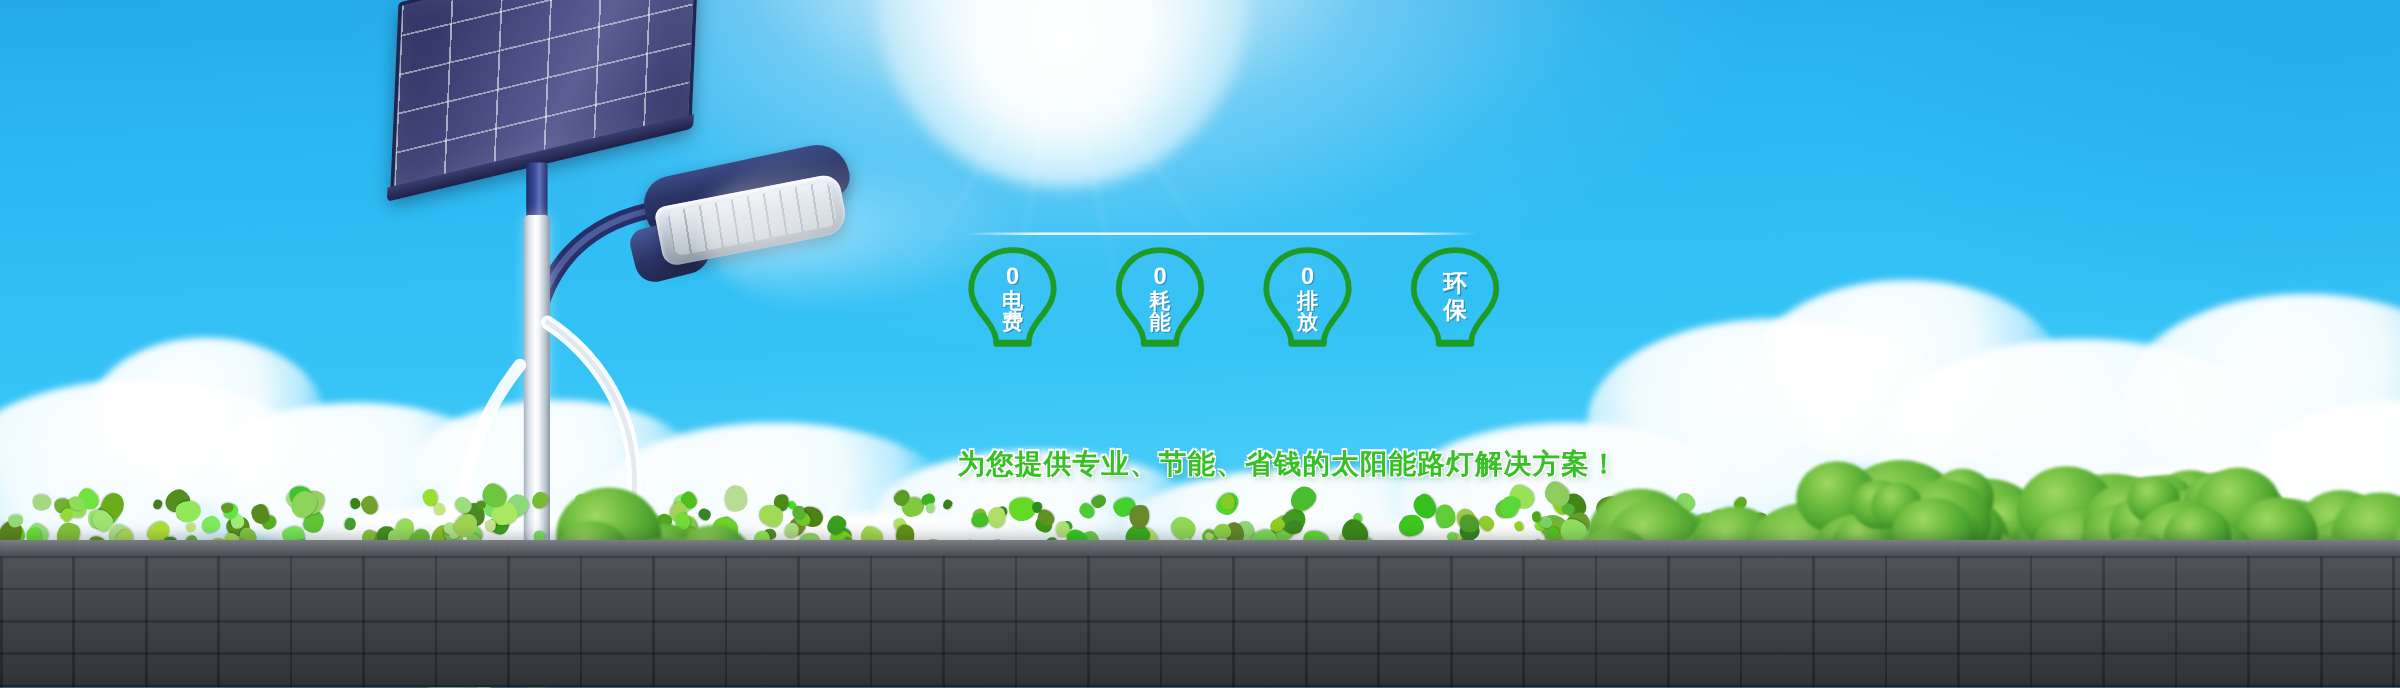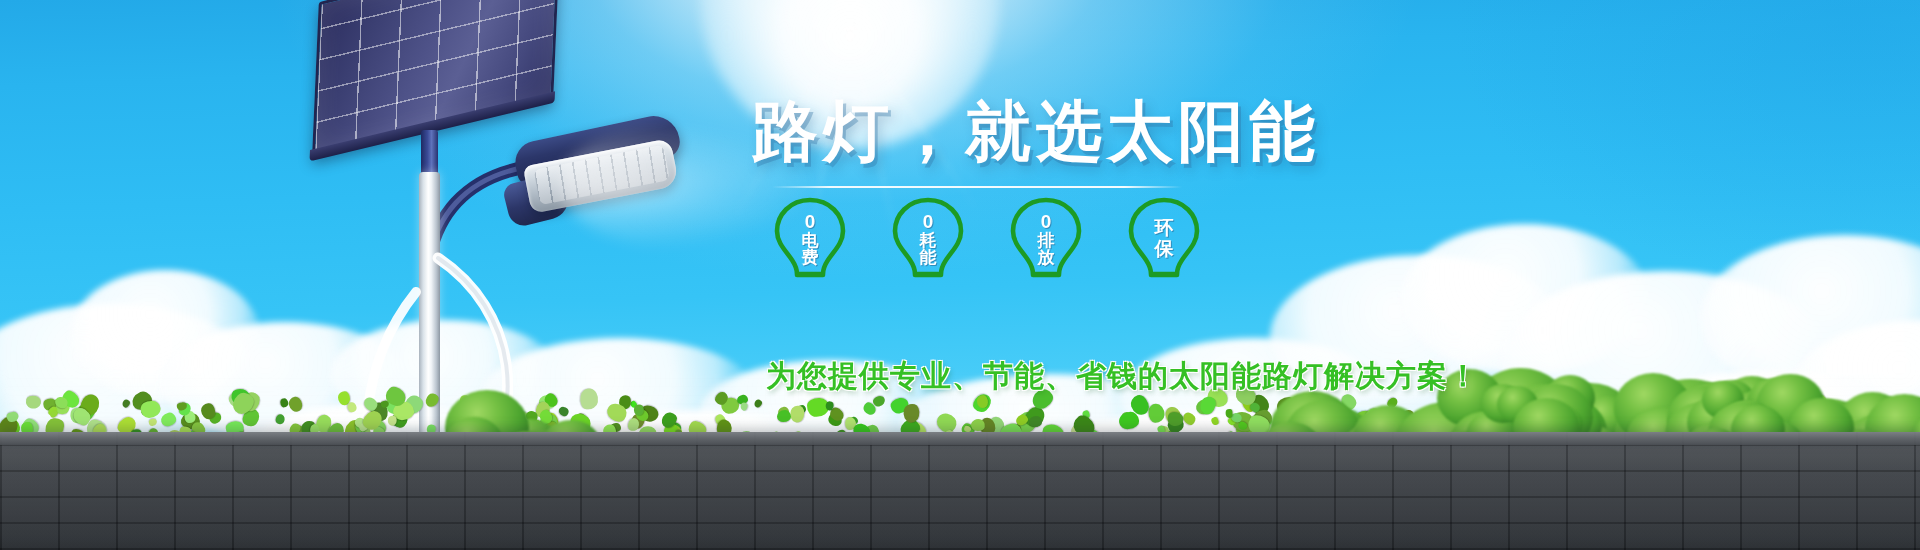--- a/index.html
+++ b/index.html
@@ -220,21 +220,21 @@
   }
   .badge-label {
     font-size:17px; font-weight:700; color:#ffffff; line-height:1.02;
     text-align:center; letter-spacing:0;
     text-shadow:1px 1px 0 rgba(40,96,142,.55);
   }
   .badge-label.solo { font-size:19px; line-height:1.08; }
 
   .tagline {
     position:absolute; left:766px; top:356px;
-    font-size:30px; font-weight:700; color:#35c024;
+    font-size:22px; font-weight:700; color:#35c024;
     letter-spacing:1px; white-space:nowrap;
     text-shadow:
       1px 1px 0 #ffffff, -1px 1px 0 #ffffff,
       1px -1px 0 #ffffff, -1px -1px 0 #ffffff,
       2px 3px 5px rgba(22,92,28,.28);
   }
 </style>
 </head>
 <body>
 
@@ -1559,21 +1559,20 @@
       <i class="tree" style="left:665px;top:481px;width:32px;height:29px;"></i>
       <i class="tree" style="left:691px;top:450px;width:44px;height:39px;"></i>
     </div>
 
   <div class="wall">
     <div class="wall-shadow"></div>
     <div class="wall-bricks"></div>
     <div class="wall-cap"></div>
   </div>
 
-  <div class="headline">路灯，就选太阳能</div>
   <div class="rule"></div>
 
   <div class="badges" id="badges">
   <div class="badge">
     <svg viewBox="0 0 80 82">
   <path d="M40 4 C 60 4, 73 19, 73 35 C 73 47, 64 55, 58 64
            C 54 70, 53 74, 53 78 L 27 78 C 27 74, 26 70, 22 64
            C 16 55, 7 47, 7 35 C 7 19, 20 4, 40 4 Z" fill="none" stroke="#1d9b24" stroke-width="4.6" stroke-linejoin="round"></path>
   <line x1="27" y1="79" x2="53" y2="79" stroke="#1d9b24" stroke-width="4.6" stroke-linecap="round"></line>
 </svg>

